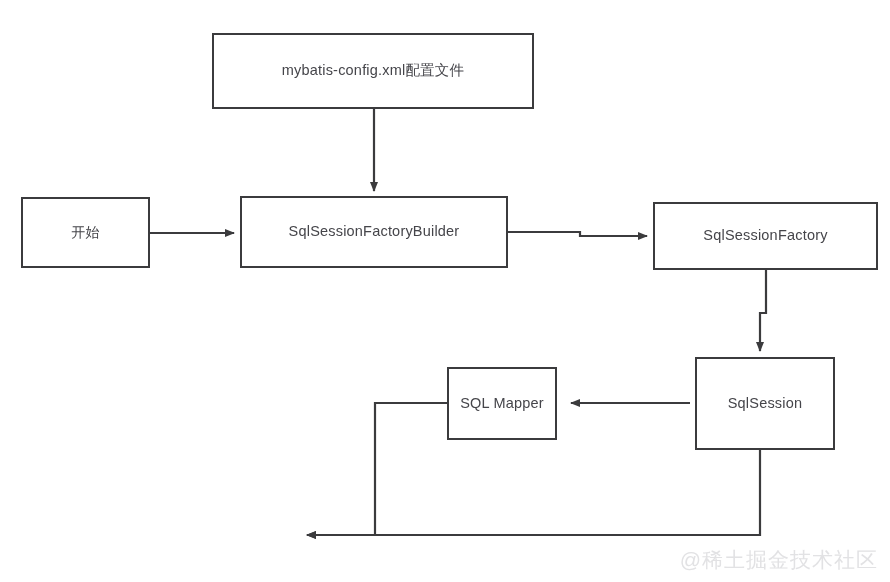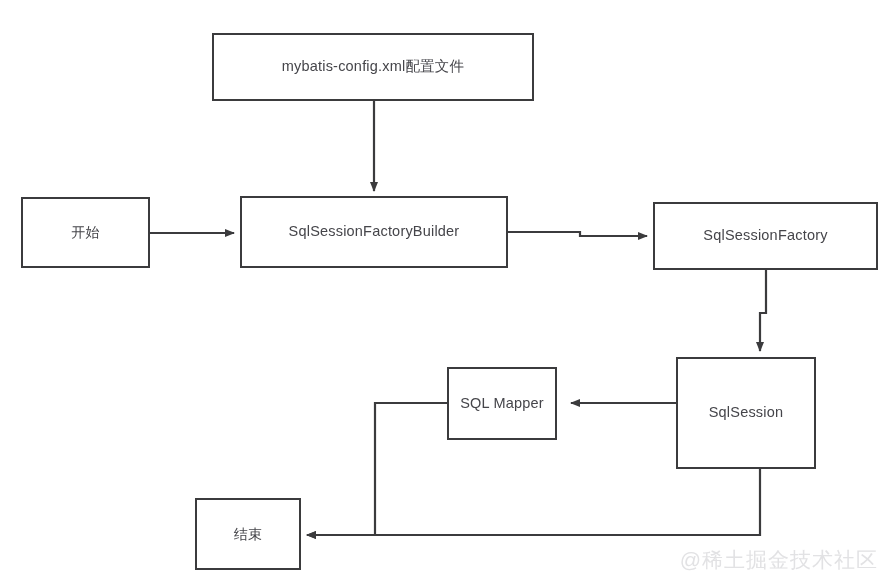--- a/index.html
+++ b/index.html
@@ -80,43 +80,40 @@
         <polyline points="374,99 374,191" fill="none" stroke="#3b3b3d" stroke-width="2.2" marker-end="url(#ah-down)"></polyline>
         <polyline points="130,233 234,233" fill="none" stroke="#3b3b3d" stroke-width="2.2" marker-end="url(#ah-right)"></polyline>
         <polyline points="508,232 580,232 580,236 647,236" fill="none" stroke="#3b3b3d" stroke-width="2.2" marker-end="url(#ah-right)"></polyline>
         <polyline points="766,270 766,313 760,313 760,351" fill="none" stroke="#3b3b3d" stroke-width="2.2" marker-end="url(#ah-down)"></polyline>
         <polyline points="690,403 571,403" fill="none" stroke="#3b3b3d" stroke-width="2.2" marker-end="url(#ah-left)"></polyline>
         <polyline points="447,403 375,403 375,535 307,535" fill="none" stroke="#3b3b3d" stroke-width="2.2" marker-end="url(#ah-left)"></polyline>
         <polyline points="760,450 760,535 307,535" fill="none" stroke="#3b3b3d" stroke-width="2.2" marker-end="url(#ah-left)"></polyline>
       </g>
   </svg>
 
-  <div class="node" style="left: 212px; top: 33px; width: 322px; height: 68px; border-color: rgb(59, 59, 61);">
+  <div class="node" style="left: 212px; top: 33px; width: 322px; height: 76px; border-color: rgb(59, 59, 61);">
     <span class="node-label" style="color: rgb(69, 69, 74);">mybatis-config.xml配置文件</span>
   </div>
 
   <div class="node" style="left: 21px; top: 197px; width: 129px; height: 71px; border-color: rgb(59, 59, 61);">
     <span class="node-label cn" style="color: rgb(69, 69, 74);">开始</span>
   </div>
 
   <div class="node" style="left: 653px; top: 202px; width: 225px; height: 68px; border-color: rgb(59, 59, 61);">
     <span class="node-label" style="color: rgb(69, 69, 74);">SqlSessionFactory</span>
   </div>
 
   <div class="node" style="left: 240px; top: 196px; width: 268px; height: 72px; border-color: rgb(59, 59, 61);">
     <span class="node-label" style="color: rgb(69, 69, 74);">SqlSessionFactoryBuilder</span>
   </div>
 
   <div class="node" style="left: 447px; top: 367px; width: 110px; height: 73px; border-color: rgb(59, 59, 61); justify-content: center;">
     <span class="node-label" style="color: rgb(69, 69, 74);">SQL Mapper</span>
   </div>
 
-  <div class="node" style="left: 676px; top: 357px; width: 140px; height: 112px; border-color: rgb(59, 59, 61);">
+  <div class="node" style="left: 695px; top: 357px; width: 140px; height: 93px; border-color: rgb(59, 59, 61);">
     <span class="node-label" style="color: rgb(69, 69, 74);">SqlSession</span>
   </div>
 
-  <div class="node" style="left: 195px; top: 498px; width: 106px; height: 72px; border-color: rgb(59, 59, 61);">
-    <span class="node-label cn" style="color: rgb(69, 69, 74);">结束</span>
-  </div>
 
   <div id="watermark">@稀土掘金技术社区</div>
 
 </div>
 
 </body></html>

